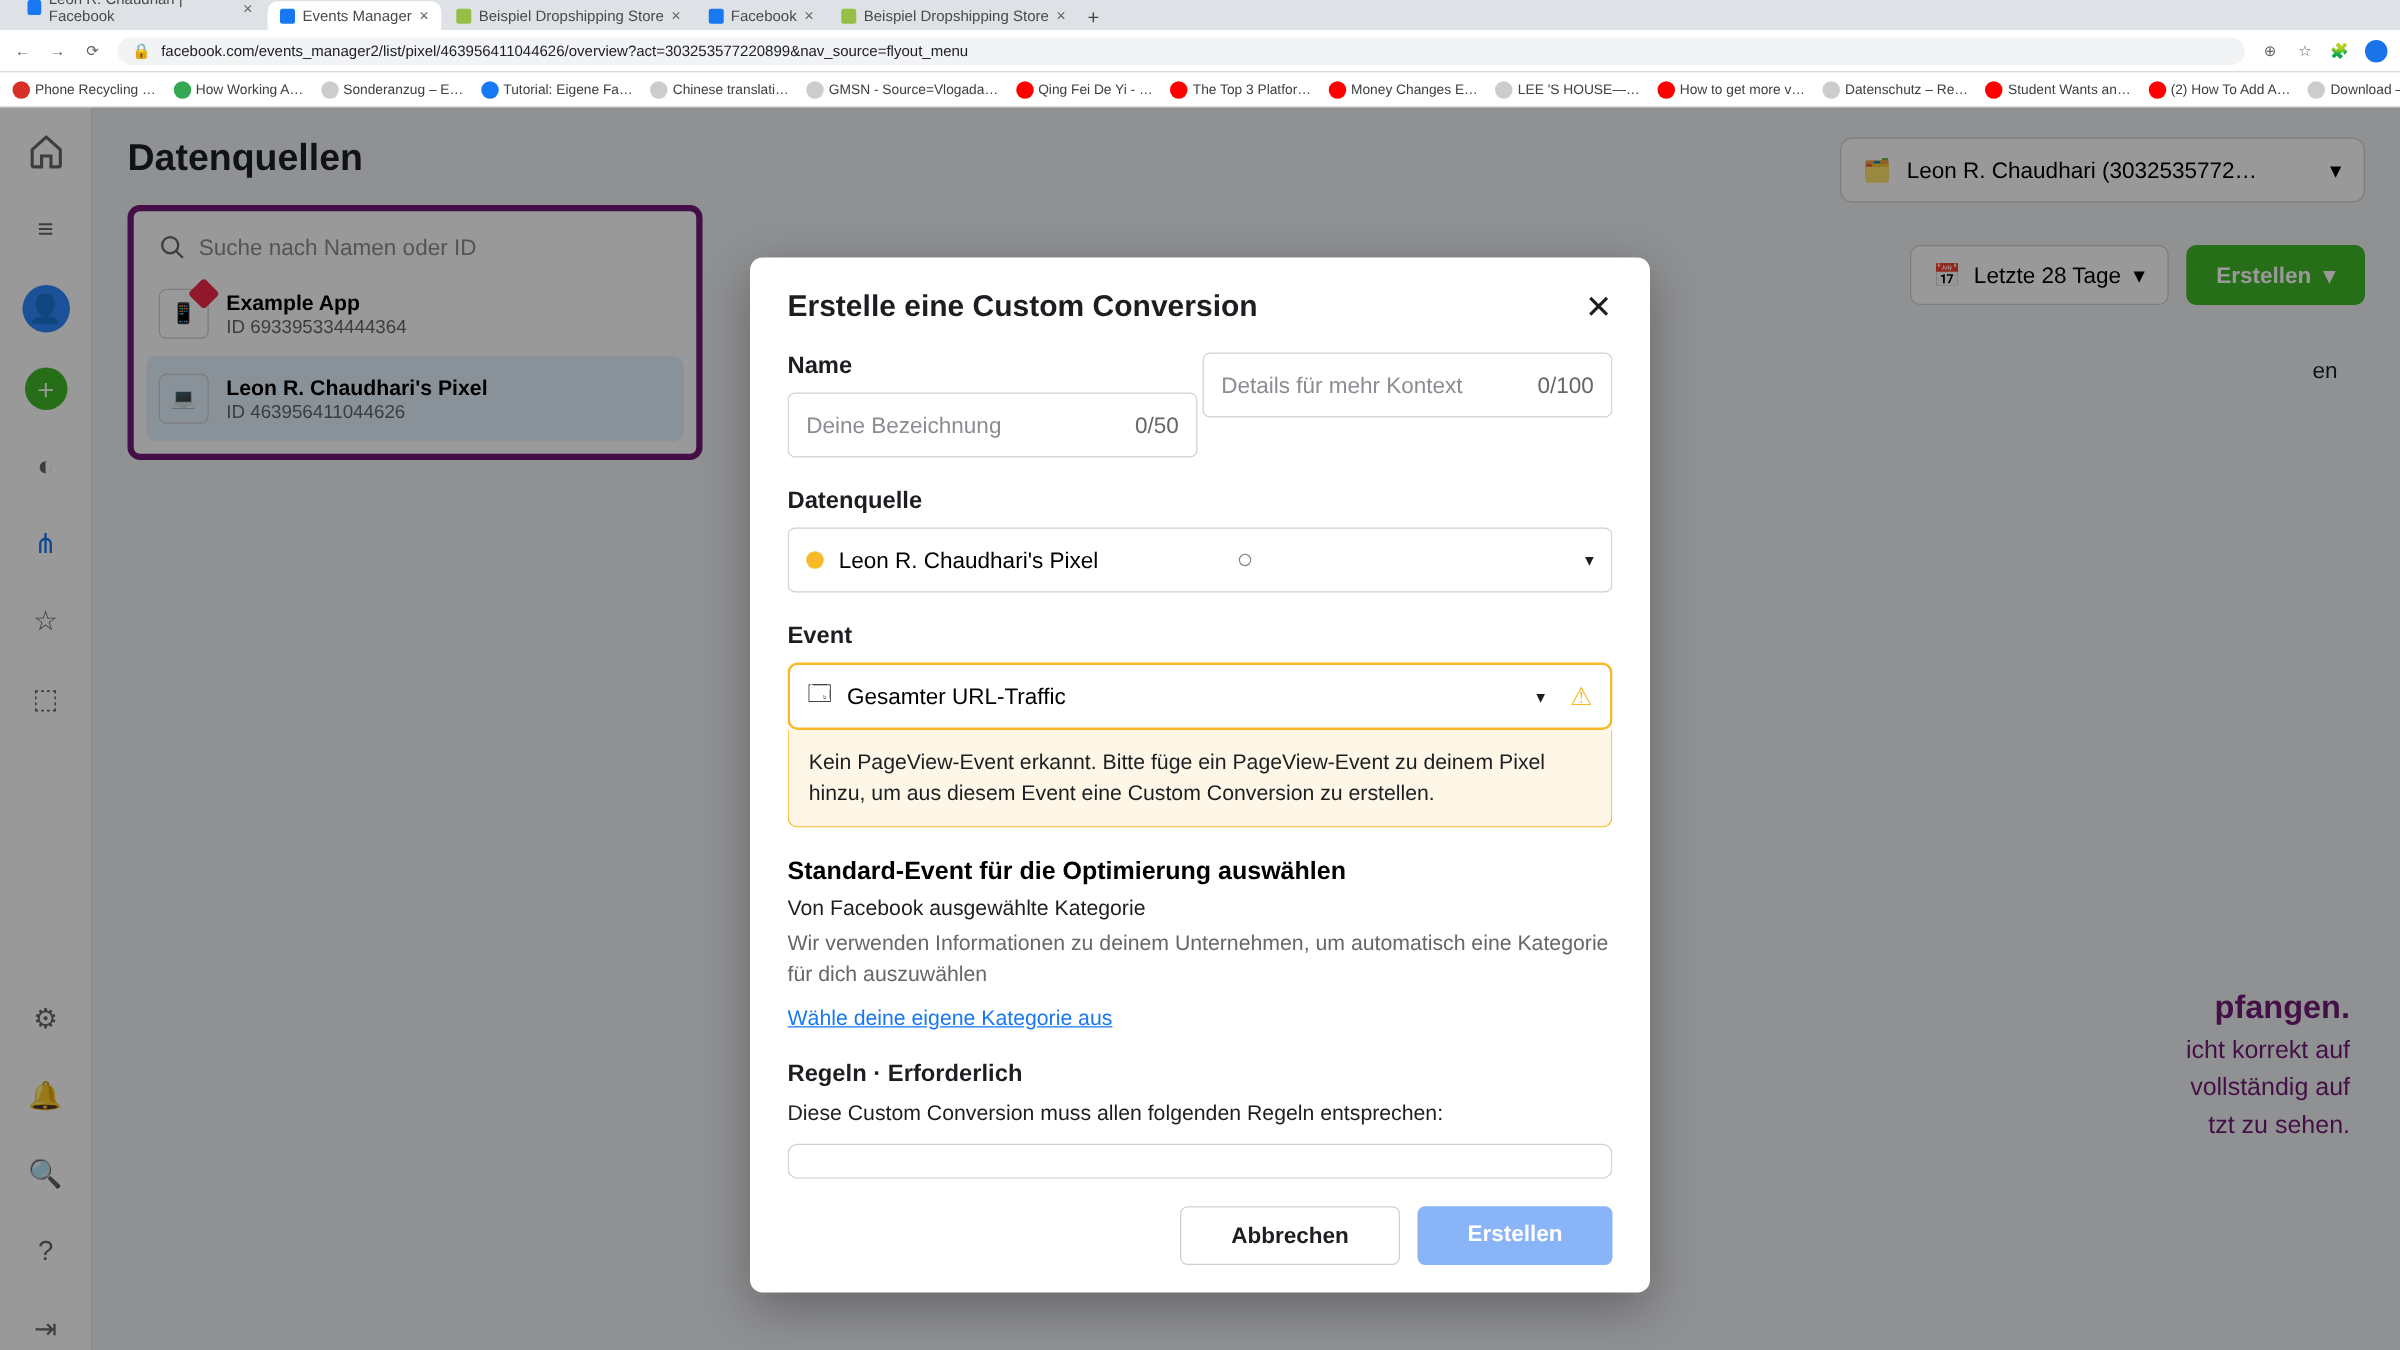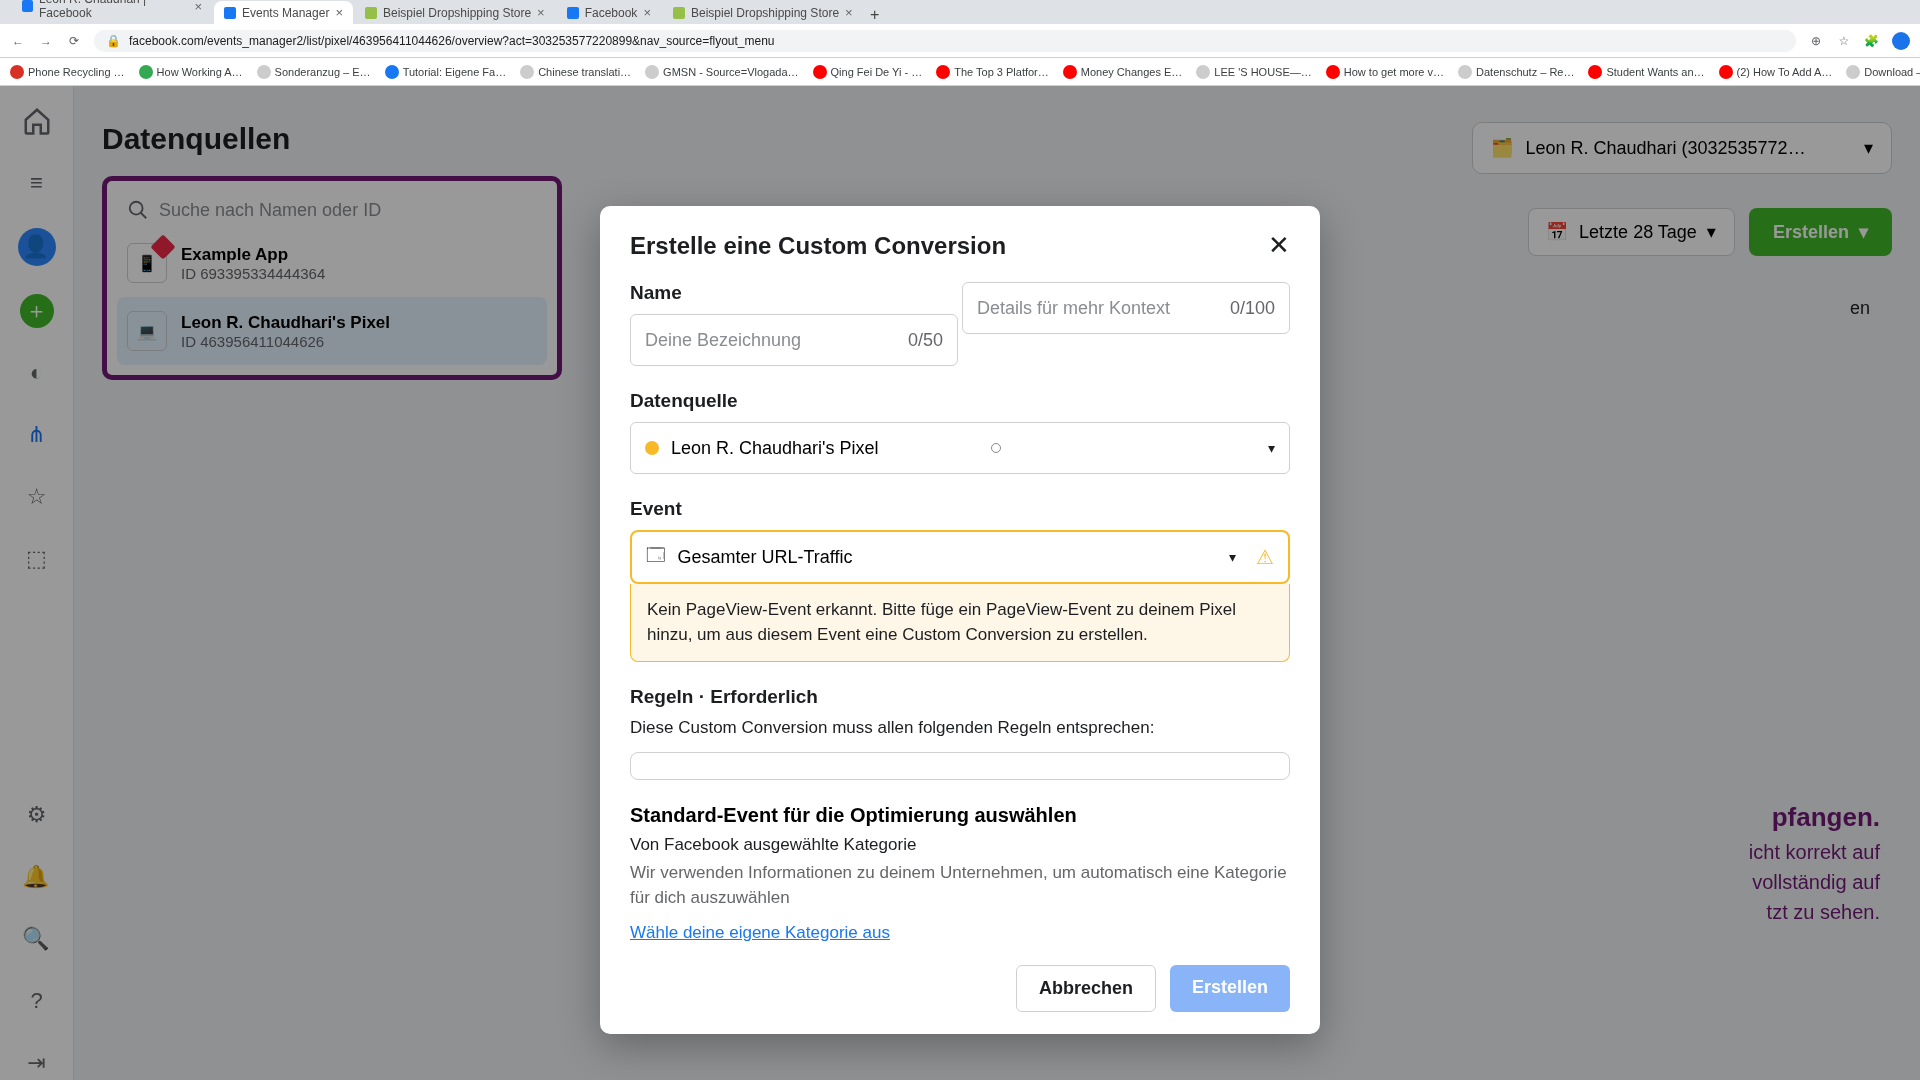--- a/index.html
+++ b/index.html
@@ -21,21 +21,21 @@
 
   
   .app { position: relative; height: calc(1080px - 24px - 34px - 28px); display:flex; }
   .left-rail { width: 74px; background:#fff; border-right:1px solid #e4e6eb; display:flex; flex-direction:column; align-items:center; gap:28px; padding-top:18px; }
   .rail-icon { width:34px; height:34px; display:flex; align-items:center; justify-content:center; color:#65676b; font-size:22px; border-radius:50%; }
   .rail-icon.house svg { width:30px; height:30px; stroke:#65676b; fill:none; stroke-width:2; }
   .rail-icon.avatar { background:#2d88ff; color:#fff; width:38px; height:38px; }
   .rail-icon.plus { background:#42b72a; color:#fff; }
   .rail-icon.active { color:#1877f2; }
   .rail-sep { flex:1; }
-  .content { flex:1; padding: 24px 28px; position:relative;margin-top:12px; }
+  .content { flex:1; padding: 24px 28px; position:relative; }
   .page-title { font-size:30px; font-weight:700; color:#1c1e21; margin-bottom:20px; }
   .panel-row { display:flex; gap:18px; align-items:flex-start; }
   .search-panel { background:#fff; border:5px solid #701a75; border-radius:10px; width:460px; padding:10px; }
   .search-box { display:flex; align-items:center; gap:10px; padding:8px 10px; border-radius:6px; }
   .search-box svg { width:22px; height:22px; stroke:#65676b; fill:none; stroke-width:2; }
   .search-box span { color:#8a8d91; font-size:18px; }
   .ds-item { display:flex; align-items:center; gap:14px; padding:14px 10px; border-radius:8px; }
   .ds-item.selected { background:#e7f3ff; }
   .ds-item .icon-box { width:40px; height:40px; border:1px solid #ced0d4; border-radius:6px; display:flex; align-items:center; justify-content:center; position:relative; }
   .ds-item .warn-dot { position:absolute; top:-6px; right:-6px; width:18px; height:18px; background:#f02849; border-radius:3px; transform:rotate(45deg); }
@@ -67,21 +67,21 @@
   .event-dd .dropdown { border:none; height:50px; }
   .event-dd .warn-ic { color:#f7b928; font-size:20px; margin-left:8px; }
   .event-warn { background:#fef6e6; border:1px solid #f7b928; border-top:none; border-radius:0 0 8px 8px; padding:14px 16px; font-size:17px; color:#1c1e21; line-height:1.45; }
   .sect { margin-top:24px; }
   .sect-h { font-size:20px; font-weight:700; margin-bottom:8px; }
   .sect-sub { font-size:17px; color:#1c1e21; margin-bottom:6px; }
   .sect-desc { font-size:17px; color:#65676b; line-height:1.45; }
   .link { color:#1877f2; text-decoration:underline; font-size:17px; display:inline-block; margin-top:12px; }
   .rules-box { border:1px solid #ced0d4; border-radius:8px; height:28px; margin-top:14px; }
   .modal-foot { display:flex; justify-content:flex-end; gap:14px; margin-top:22px; }
-  .btn { border-radius:6px; padding:12px 22px; font-size:18px; font-weight:600; }
+  .btn { border-radius:6px; padding:12px 40px; font-size:18px; font-weight:600; }
   .btn-secondary { background:#fff; border:1px solid #ced0d4; color:#1c1e21; }
   .btn-primary { background:#8ab4f8; color:#fff; border:none; }
   .cursor-spot { position:absolute; width:10px; height:10px; border:1px solid #888; border-radius:50%; }
 </style>
 </head>
 <body>
 
 <div class="chrome-top">
   <div class="tab inactive">
       <span class="favicon"></span>
@@ -307,33 +307,33 @@
             <span>🗔</span>
             <span>Gesamter URL-Traffic</span>
             <span class="caret">▾</span>
             <span class="warn-ic">⚠</span>
           </div>
         </div>
         <div class="event-warn">Kein PageView-Event erkannt. Bitte füge ein PageView-Event zu deinem Pixel hinzu, um aus diesem Event eine Custom Conversion zu erstellen.</div>
       </div>
 
       <div class="sect">
-        <div class="label">
-          <span>Regeln</span><span class="opt" style="color:#1c1e21; font-weight:600;"> · Erforderlich</span>
-        </div>
-        <div class="sect-sub" style="font-weight:400;">Diese Custom Conversion muss allen folgenden Regeln entsprechen:</div>
-        <div class="rules-box"></div>
-      </div>
-
-      <div class="sect">
         <div class="sect-h">Standard-Event für die Optimierung auswählen</div>
         <div class="sect-sub">Von Facebook ausgewählte Kategorie</div>
         <div class="sect-desc">Wir verwenden Informationen zu deinem Unternehmen, um automatisch eine Kategorie für dich auszuwählen</div>
         <a class="link">Wähle deine eigene Kategorie aus</a>
       </div>
+
+      <div class="sect">
+        <div class="label">
+          <span>Regeln</span><span class="opt" style="color:#1c1e21; font-weight:600;"> · Erforderlich</span>
+        </div>
+        <div class="sect-sub" style="font-weight:400;">Diese Custom Conversion muss allen folgenden Regeln entsprechen:</div>
+        <div class="rules-box"></div>
+      </div>
     </div>
 
     <div class="modal-foot">
       <div class="btn btn-secondary">Abbrechen</div>
       <div class="btn btn-primary">Erstellen</div>
     </div>
   </div>
 </div>
 
 </body></html>

